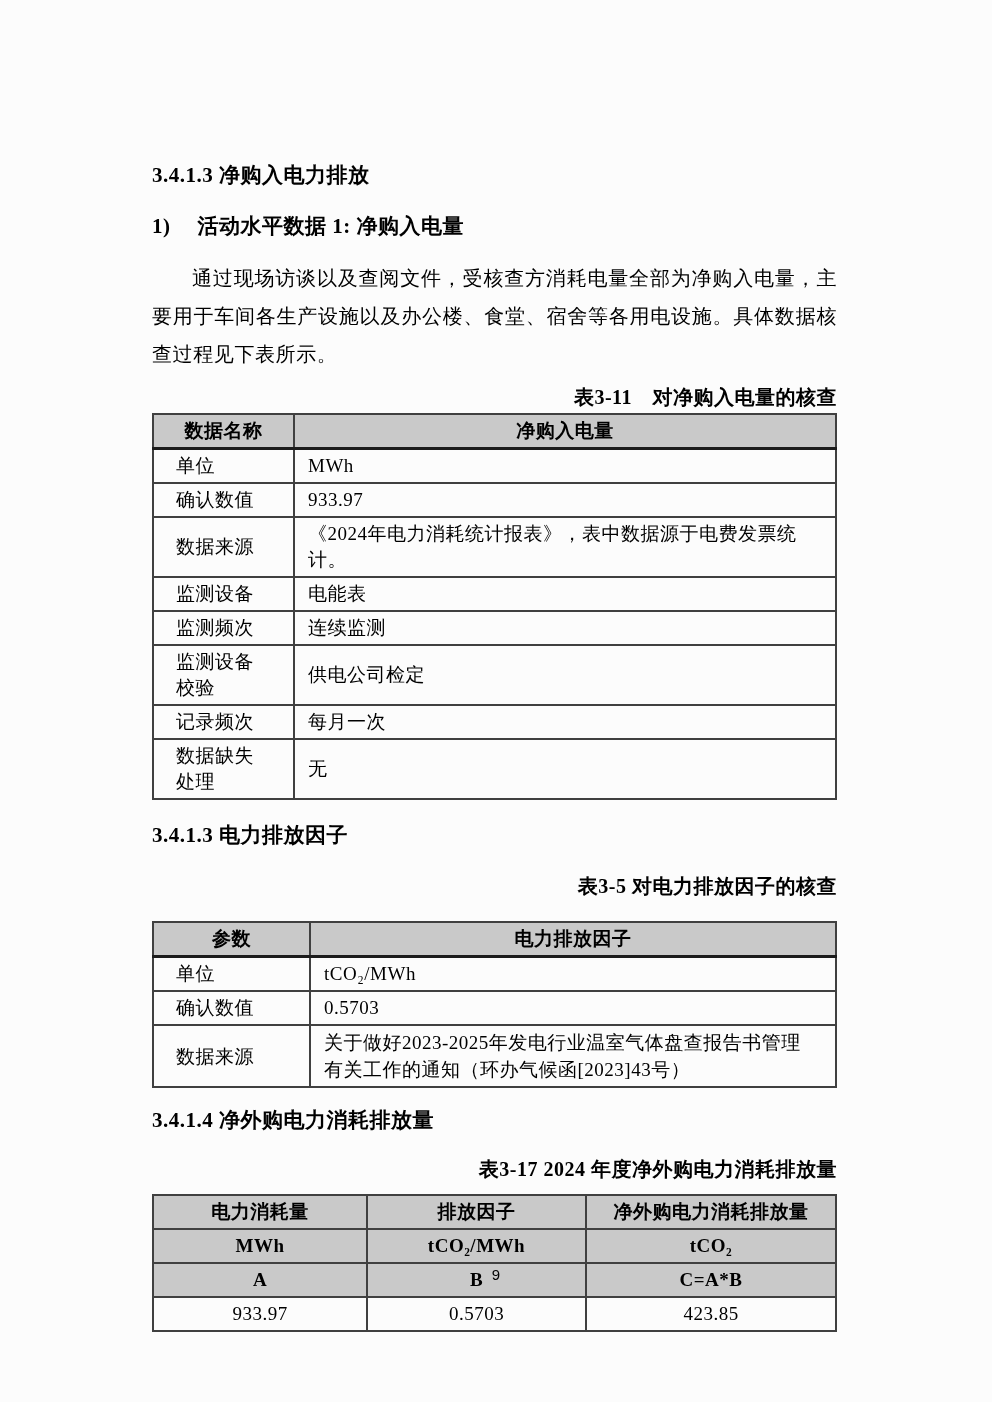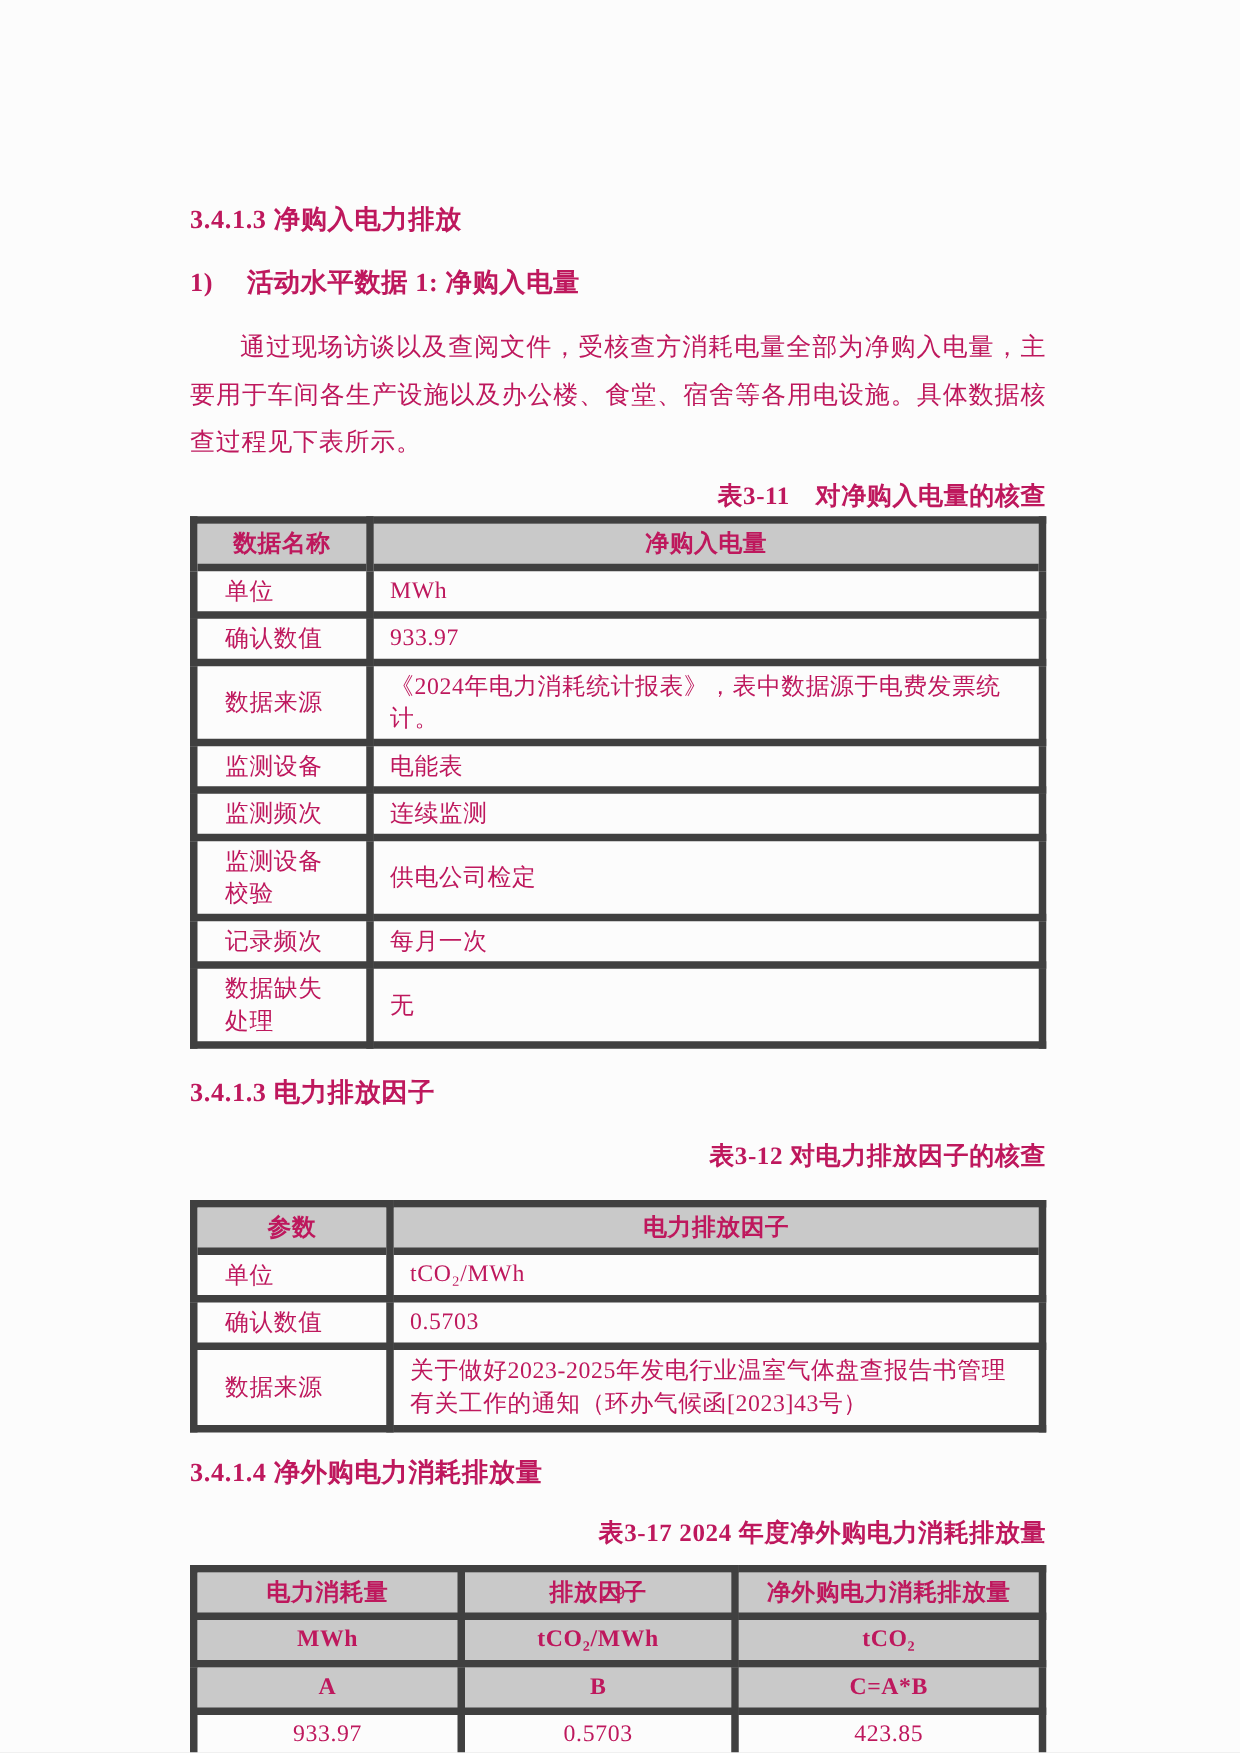--- a/index.html
+++ b/index.html
@@ -1,21 +1,21 @@
 <!DOCTYPE html>
 <html><head>
 <meta charset="utf-8">
 <style>
   html,body{margin:0;padding:0;background:#e8e8e8;}
   .page{
     position:relative;
     width:992px;height:1402px;
     margin:0 auto;
     background:#fcfcfc;
-    color:#be185d;
+    color:#000000;
     font-family:"Liberation Serif","DejaVu Serif",serif;
     overflow:hidden;
   }
   .content{
     position:absolute;
     left:152px;top:163px;
     width:685px;
   }
   .h1{
     font-size:21px;font-weight:bold;letter-spacing:0.5px;line-height:24px;
@@ -31,21 +31,21 @@
   }
   .tbl-title{
     text-align:right;font-weight:bold;font-size:20px;letter-spacing:0.5px;
     margin-top:12px;line-height:24px;
   }
   table{
     border-collapse:collapse;width:685px;table-layout:fixed;
     margin-top:4px;
   }
   td{
-    border:6px solid #404040;
+    border:2px solid #404040;
     font-size:19px;letter-spacing:0.5px;
     padding:3px 22px;vertical-align:middle;
     height:26px;
     overflow:hidden;
   }
   tr.hdr td{
     background:#c9c9c9;font-weight:bold;text-align:center;
     border-bottom:3px solid #1c1c1c;
   }
   .t11 col.c1{width:141px;}
@@ -127,21 +127,21 @@
       </tr>
       <tr>
         <td class="lab">数据缺失处理</td>
         <td class="val">无</td>
       </tr>
     </tbody>
       </table>
 
     <div class="h1 sec2">3.4.1.3 电力排放因子</div>
 
-    <div class="tbl-title t12t">表3-12 对电力排放因子的核查</div>
+    <div class="tbl-title t12t">表3-5 对电力排放因子的核查</div>
 
     <table class="t12">
       <colgroup>
           <col class="c1">
           <col>
         </colgroup>
       <tbody>
           <tr class="hdr">
         <td>参数</td>
         <td>电力排放因子</td>

